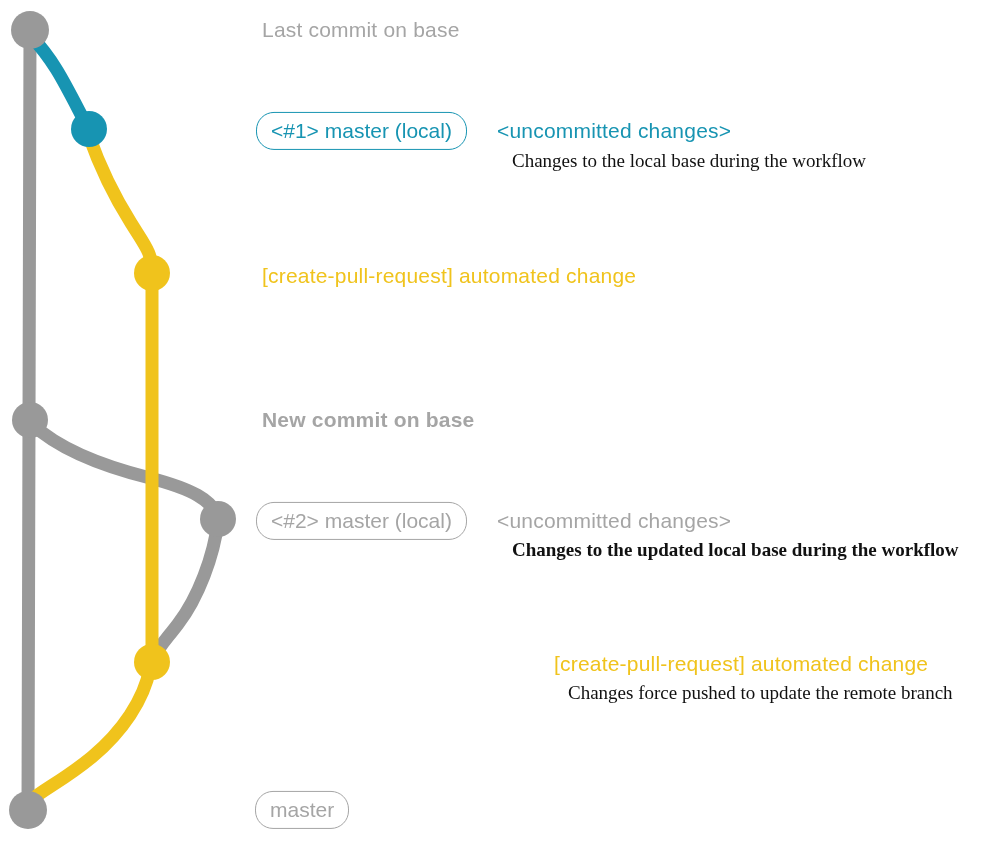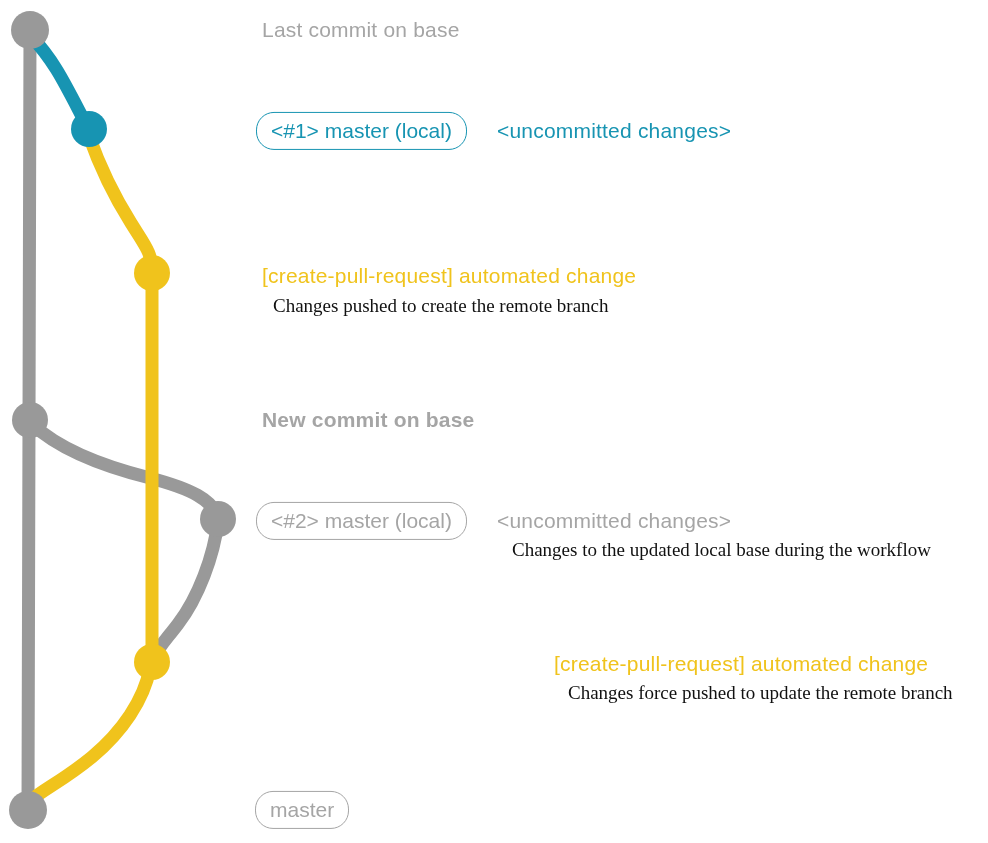--- a/index.html
+++ b/index.html
@@ -61,31 +61,31 @@
     <circle cx="152" cy="662" r="18" fill="var(--yellow)"></circle>
     <circle cx="28" cy="810" r="19" fill="var(--gray-line)"></circle>
   </svg>
 
   <div class="pos lbl lbl-gray" style="left:262px;top:30px;">Last commit on base</div>
 
   <div class="pos" style="left:256px;top:131px;">
     <span class="badge badge-teal">&lt;#1&gt; master (local)</span>
   </div>
   <div class="pos lbl lbl-teal" style="left:497px;top:131px;">&lt;uncommitted changes&gt;</div>
+  <div class="pos caption" style="left:512px;top:161px;">Changes to the local base during the workflow</div>
 
   <div class="pos lbl lbl-yellow" style="left:262px;top:276px;">[create-pull-request] automated change</div>
-  <div class="pos caption" style="left:273px;top:306px;">Changes pushed to create the remote branch</div>
 
   <div class="pos lbl lbl-gray" style="left:262px;top:420px;font-weight:bold;">New commit on base</div>
 
   <div class="pos" style="left:256px;top:521px;">
     <span class="badge badge-gray">&lt;#2&gt; master (local)</span>
   </div>
   <div class="pos lbl lbl-gray" style="left:497px;top:521px;">&lt;uncommitted changes&gt;</div>
-  <div class="pos caption" style="left:512px;top:550px;">Changes to the updated local base during the workflow</div>
+  <div class="pos caption" style="left:512px;top:550px;font-weight:bold;">Changes to the updated local base during the workflow</div>
 
   <div class="pos lbl lbl-yellow" style="left:554px;top:664px;">[create-pull-request] automated change</div>
   <div class="pos" style="left:255px;top:810px;">
     <span class="badge badge-gray">master</span>
   </div>
 
   <div class="pos caption" style="left:568px;top:693px;">Changes force pushed to update the remote branch</div>
 
 </div>
 

